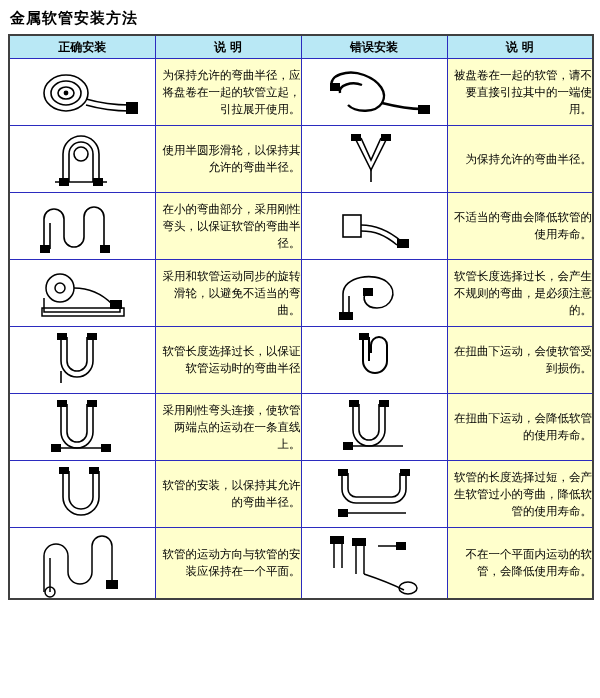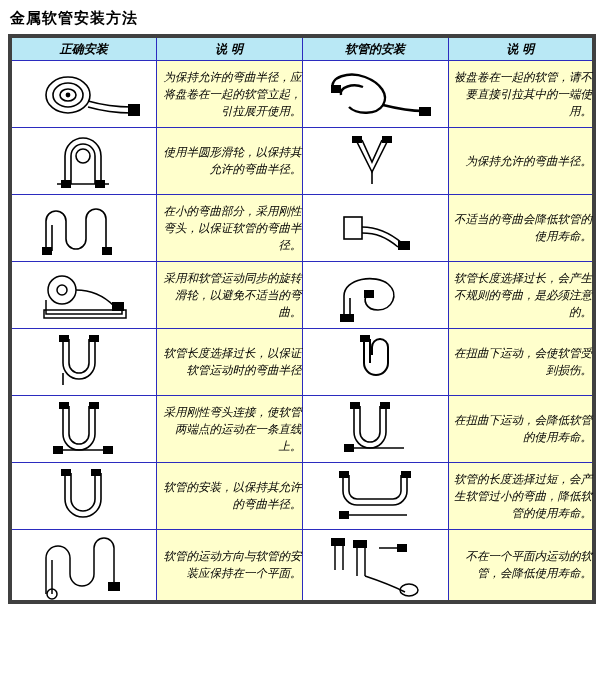--- a/index.html
+++ b/index.html
@@ -25,22 +25,21 @@
     font-size: 15px;
     font-weight: bold;
     letter-spacing: 1px;
     margin: 2px 0 6px 2px;
     line-height: 20px;
   }
   table.hose-table {
     border-collapse: collapse;
     width: 584px;
     table-layout: fixed;
-    border: 4px solid #404040;
-    font-style: italic;
+    border: 2px solid #404040;
   }
   table.hose-table td, table.hose-table th {
     border: 1px solid #2b2bbf;
     padding: 0;
     vertical-align: middle;
   }
   thead th {
     background: #b9e8f5;
     height: 22px;
     font-size: 12px;
@@ -83,21 +82,21 @@
     <colgroup>
       <col class="c-img">
         <col class="c-txt">
         <col class="c-img">
         <col class="c-txt">
     </colgroup>
     <thead>
       <tr>
         <th>正确安装</th>
         <th>说 明</th>
-        <th>软管的安装</th>
+        <th>错误安装</th>
         <th>说 明</th>
       </tr>
     </thead>
     <tbody>
 
       <tr>
         <td class="img-cell">
           <svg class="fig" width="120" height="58" viewBox="0 0 120 58">
             <g fill="none" stroke="#000" stroke-width="1.6">
               <ellipse cx="44" cy="30" rx="22" ry="18"></ellipse>

